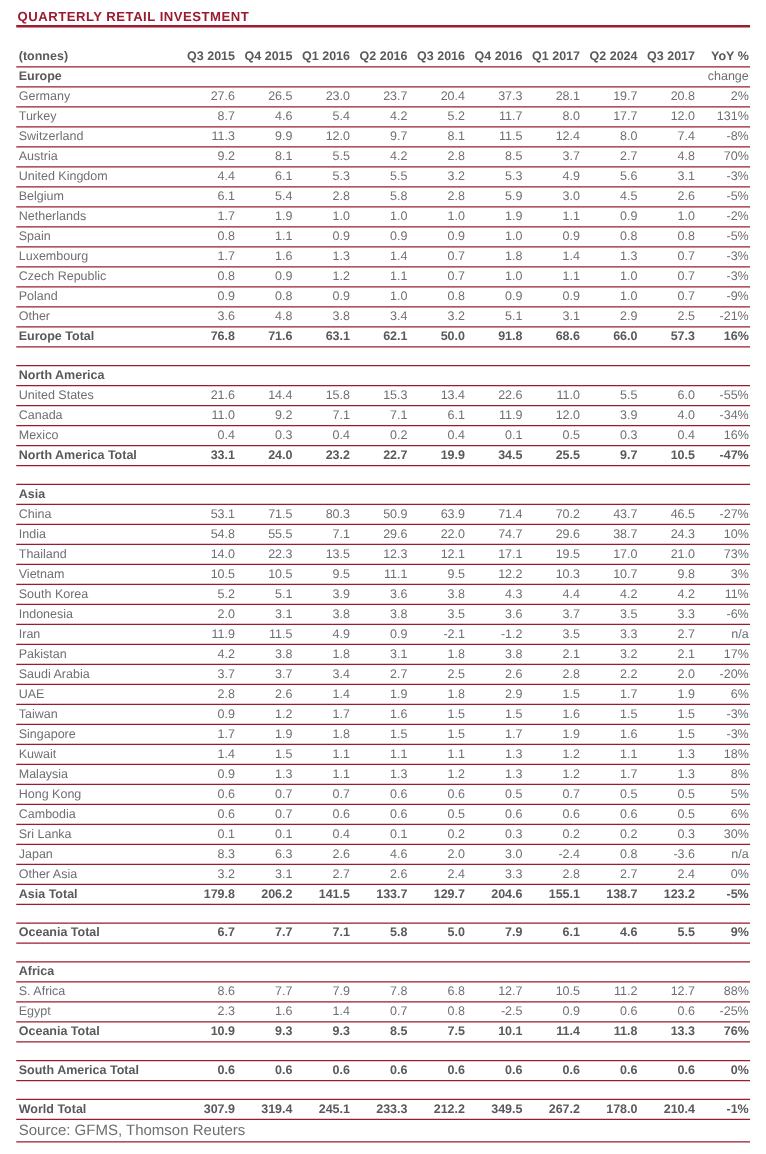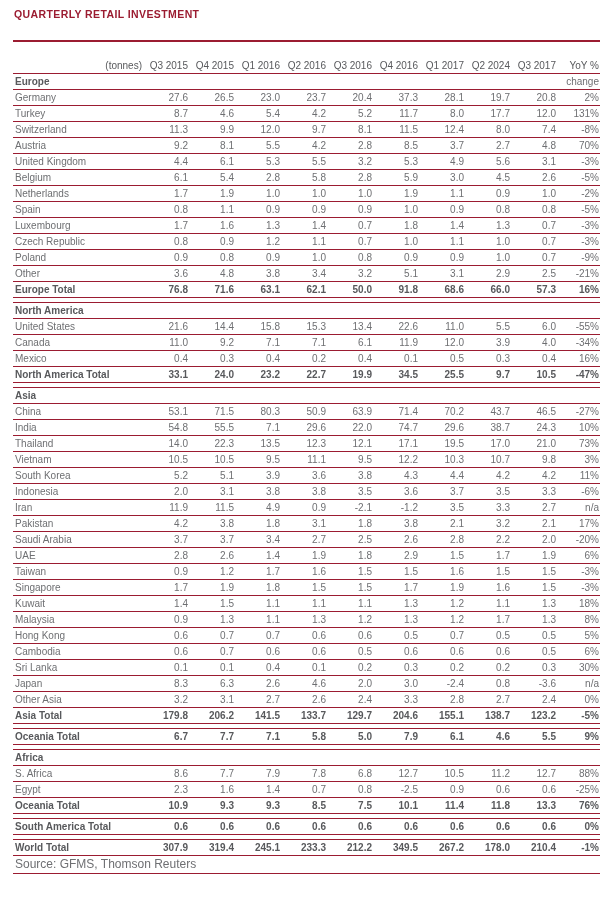--- a/index.html
+++ b/index.html
@@ -15,21 +15,21 @@
     -webkit-font-smoothing: antialiased;
   }
   .page {
     padding: 0 13px;
   }
   .report-title {
     color: var(--accent);
     font-size: 10.5px;
     font-weight: bold;
     letter-spacing: 0.4px;
-    padding: 8px 0 20px 1px;
+    padding: 8px 0 0 1px;
   }
   .title-rule {
     border-bottom: 2.5px solid var(--accent);
   }
   .table {
     margin-top: 16px;
   }
   .row {
     display: grid;
     grid-template-columns: 129px repeat(9, 46px) 43px;
@@ -37,23 +37,23 @@
     height: 15px;
     line-height: 15px;
     font-size: 10px;
     color: var(--txt);
     border-bottom: 1px solid var(--accent);
   }
   .row .cell { white-space: nowrap; overflow: visible; }
   .num { text-align: right; }
   .indent { padding-left: 16px; }
   .label { padding-left: 2px; }
-  .block.gap { margin-top: 4px; }
+  .block.gap { margin-top: 14px; }
   .block.gap .row:first-child { border-top: 1px solid var(--accent); }
-  .header-row .cell { font-weight: normal; color: var(--txtbold); text-align: right; }
+  .header-row .cell { font-weight: bold; color: var(--txtbold); }
   .section-header-row .cell:first-child { font-weight: bold; color: var(--txtbold); }
   .change-cell { font-weight: normal; color: var(--txt); }
   .total-row .cell { font-weight: bold; color: var(--txtbold); }
   .source-row {
     height: 17px;
     line-height: 17px;
     font-size: 12px;
     color: var(--txt);
     border-bottom: 1px solid var(--accent);
     padding-left: 2px;

